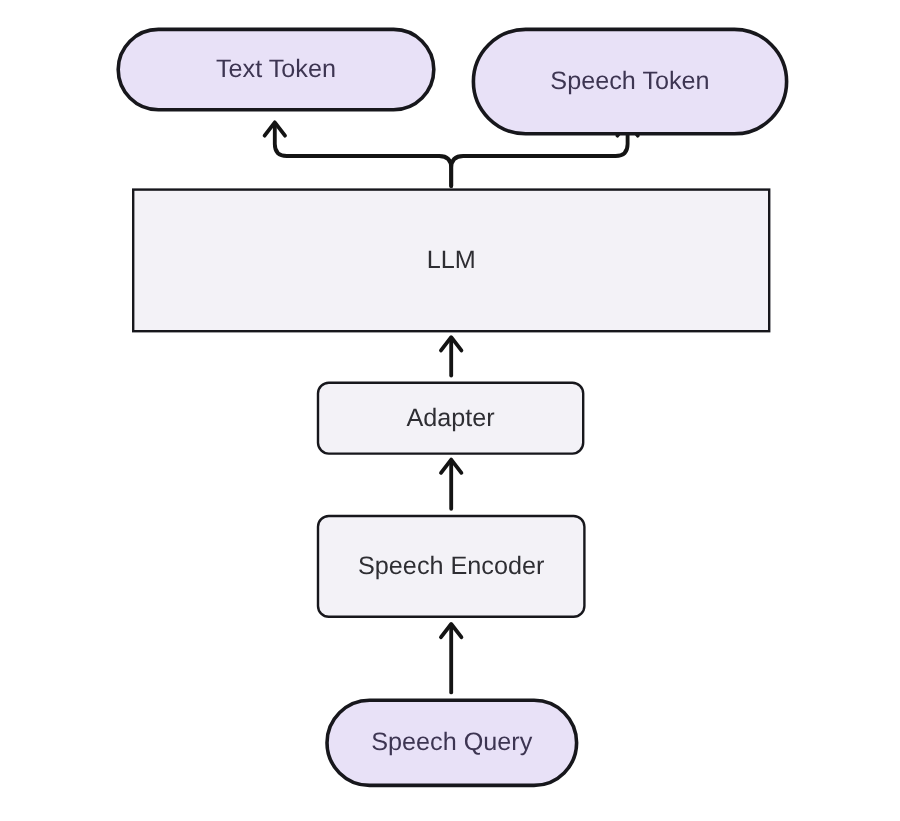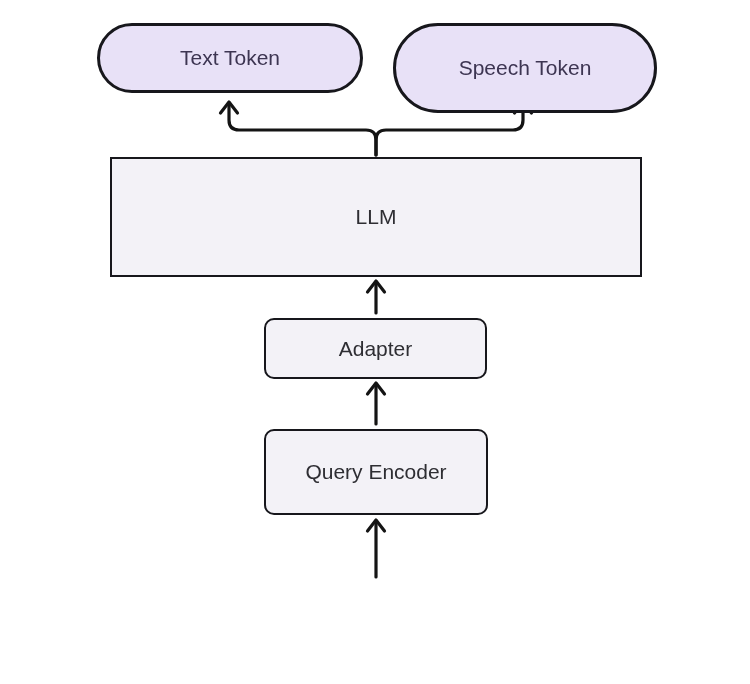--- a/index.html
+++ b/index.html
@@ -102,17 +102,20 @@
 
   <div class="node rect n-llm">
     <span>LLM</span>
   </div>
 
   <div class="node rect n-adapter">
     <span>Adapter</span>
   </div>
 
   <div class="node rect n-speech-encoder">
-    <span>Query Encoder</span>
+    <span>Speech Encoder</span>
   </div>
 
+  <div class="node pill n-speech-query">
+    <span>Speech Query</span>
+  </div>
 
 </div>
 
 </body></html>

